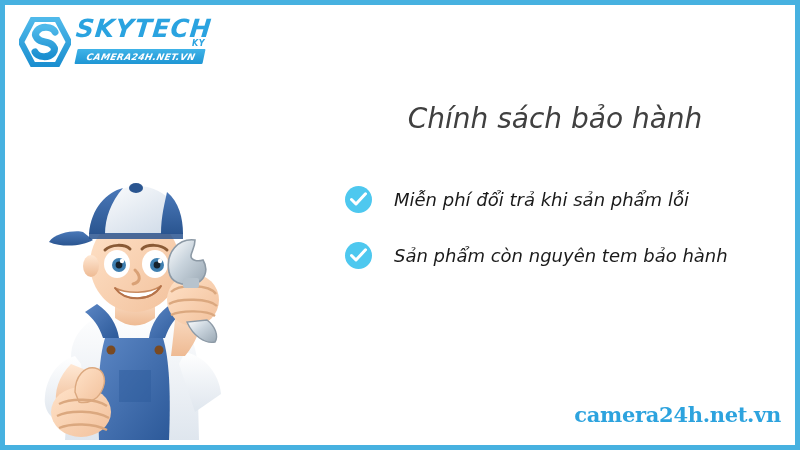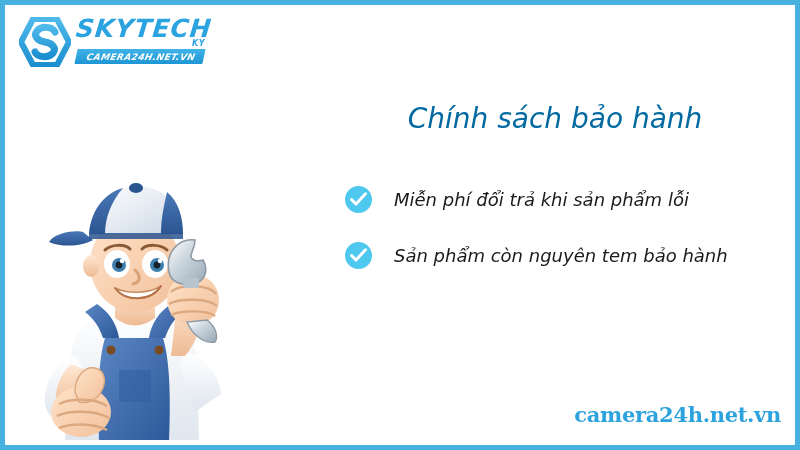--- a/index.html
+++ b/index.html
@@ -94,21 +94,21 @@
   
   #heading {
     position: absolute;
     left: 330px;
     top: 97px;
     width: 440px;
     text-align: center;
     font-family: "DejaVu Sans", sans-serif;
     font-style: italic;
     font-size: 28px;
-    color: #0369a1;
+    color: #404040;
     white-space: nowrap;
   }
 
   
   #feature-list {
     position: absolute;
     left: 340px;
     top: 166px;
     width: 440px;
   }

